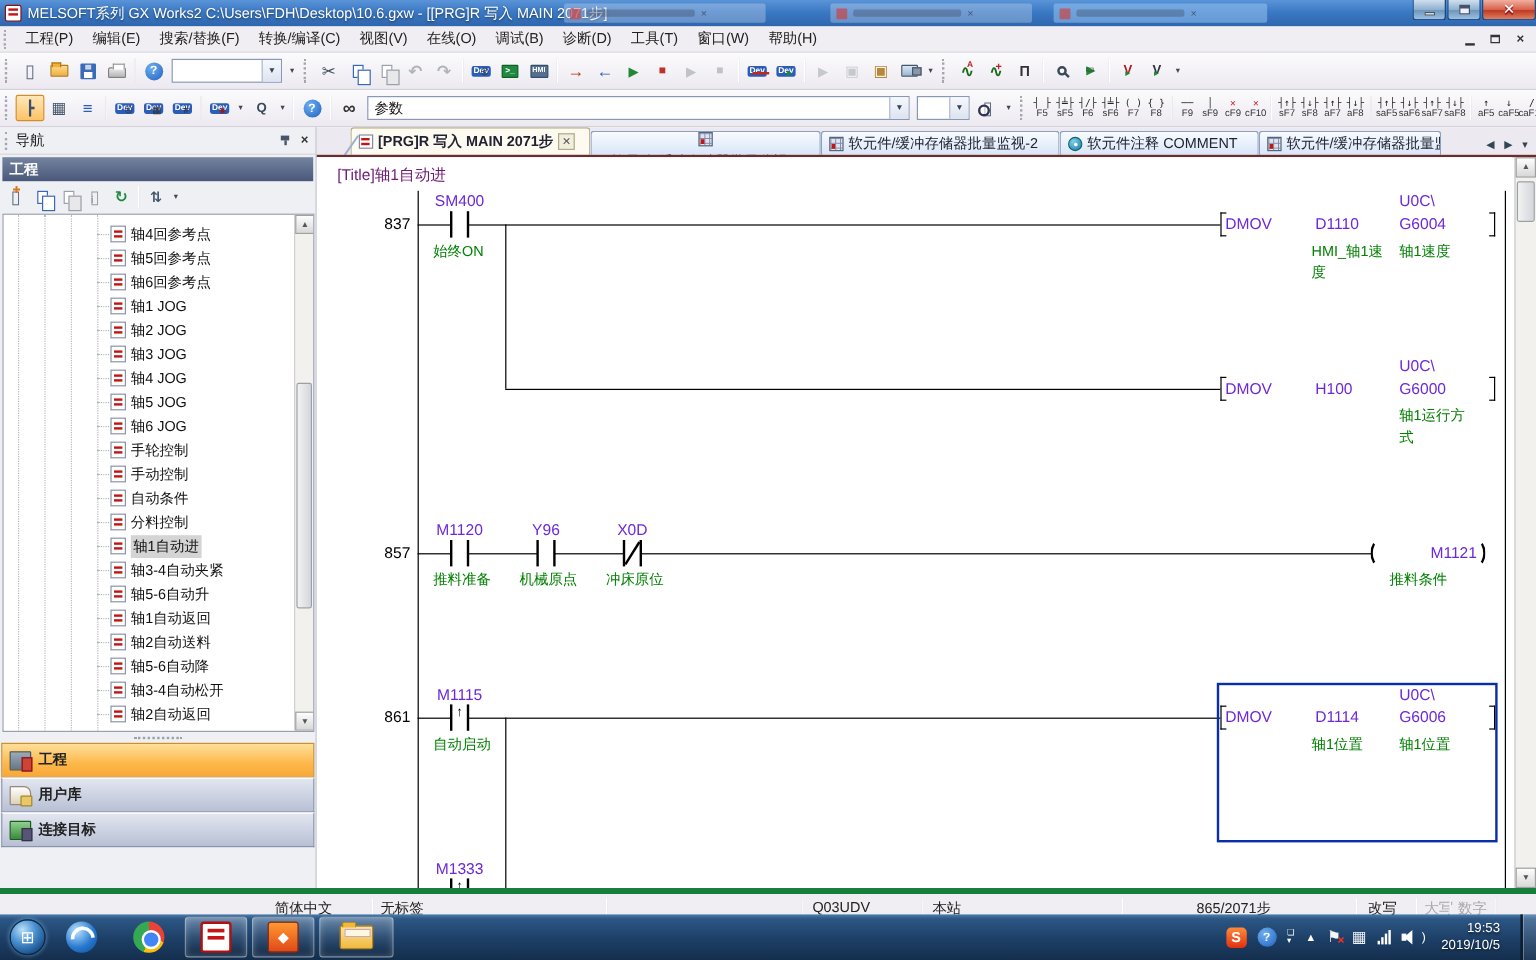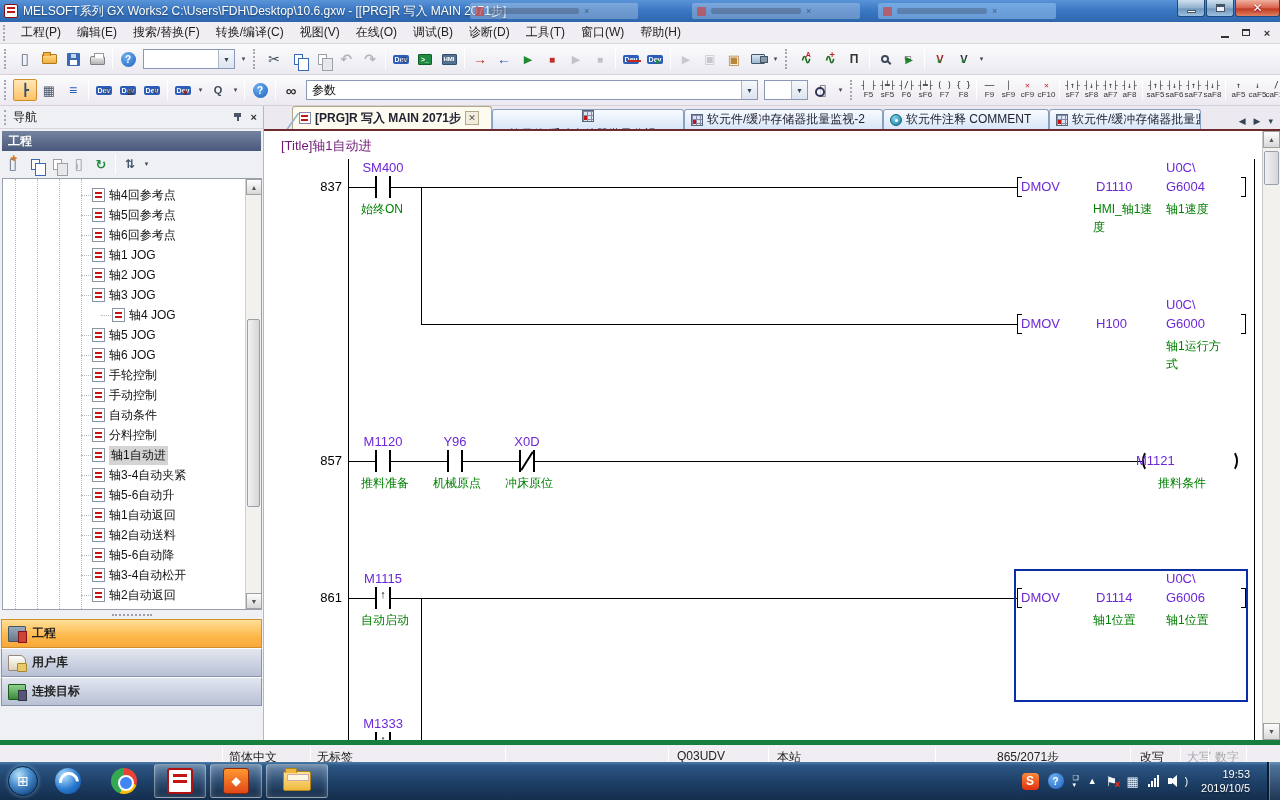--- a/index.html
+++ b/index.html
@@ -616,21 +616,21 @@
           <div class="tree-row" style="top: 86px;">
             <span class="stub"></span>
             <span class="tree-ico"></span>
             <span class="lbl">轴2 JOG</span>
           </div>
           <div class="tree-row" style="top: 106px;">
             <span class="stub"></span>
             <span class="tree-ico"></span>
             <span class="lbl">轴3 JOG</span>
           </div>
-          <div class="tree-row" style="top: 126px; margin-left: 20px;">
+          <div class="tree-row" style="top: 126px;">
             <span class="stub"></span>
             <span class="tree-ico"></span>
             <span class="lbl">轴4 JOG</span>
           </div>
           <div class="tree-row" style="top: 146px;">
             <span class="stub"></span>
             <span class="tree-ico"></span>
             <span class="lbl">轴5 JOG</span>
           </div>
           <div class="tree-row" style="top: 166px;">
@@ -797,21 +797,21 @@
         <div class="cbar" style="left: 125px; top: 456px;"></div>
         <div class="crise" style="left: 113px; top: 457px;">↑</div>
         <div class="ldev ctr" style="left: 74px; width: 90px; top: 440px; text-align: center;">M1115</div>
         <div class="lcom" style="left: 97px; top: 480px;">自动启动</div>
         <div class="cbar" style="left: 111px; top: 601px;"></div>
         <div class="cbar" style="left: 125px; top: 601px;"></div>
         <div class="crise" style="left: 113px; top: 602px;">↑</div>
         <div class="ldev ctr" style="left: 74px; width: 90px; top: 585px; text-align: center;">M1333</div>
         <div class="carc l" style="left: 878px; top: 319px;"></div>
         <div class="carc r" style="left: 960px; top: 319px;"></div>
-        <div class="ldev" style="left: 872px; top: 322px;">M1121</div>
+        <div class="ldev" style="left: 928px; top: 322px;">M1121</div>
         <div class="lcom" style="left: 894px; top: 343px;">推料条件</div>
         <div class="brl" style="left: 753px; top: 46px;"></div>
         <div class="brr" style="left: 977px; top: 46px;"></div>
         <div class="ldev" style="left: 757px; top: 48px;">DMOV</div>
         <div class="ldev" style="left: 832px; top: 48px;">D1110</div>
         <div class="ldev" style="left: 902px; top: 48px;">G6004</div>
         <div class="ldev" style="left: 902px; top: 29px;">U0C\</div>
         <div class="lcom" style="left: 829px; top: 69px; width: 72px;">HMI_轴1速
 度</div>
         <div class="lcom" style="left: 902px; top: 69px; width: 72px;">轴1速度</div>

